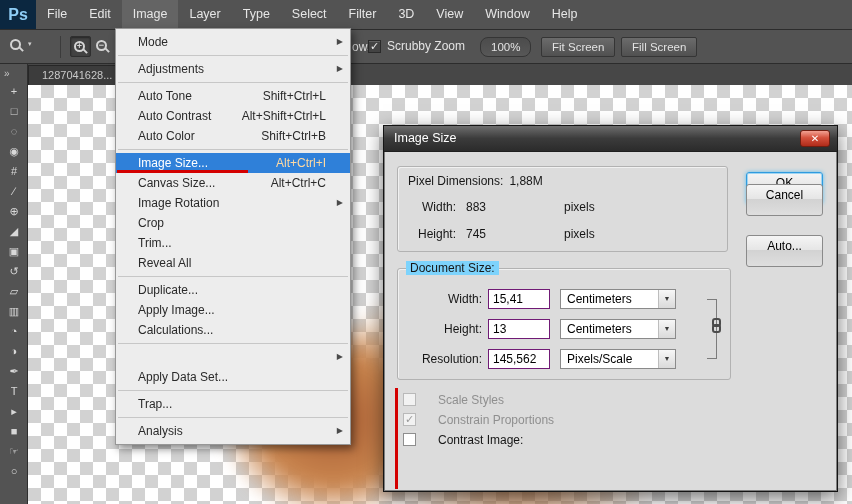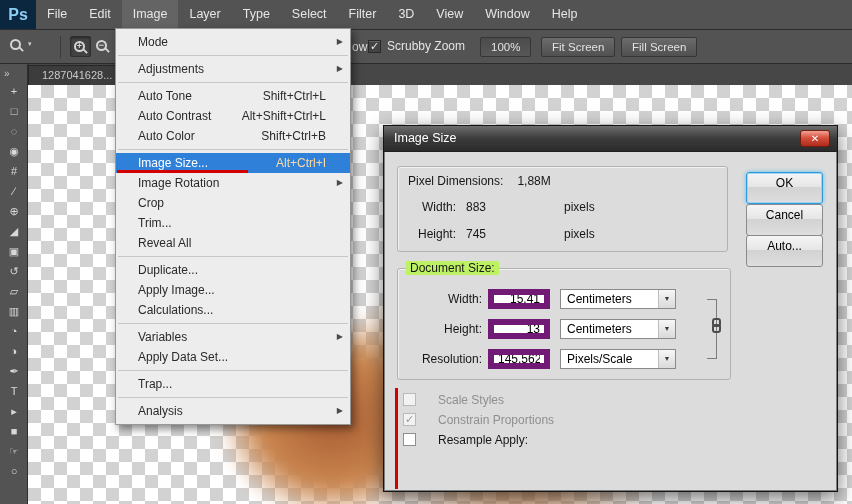--- a/index.html
+++ b/index.html
@@ -32,21 +32,21 @@
   .ob-btnicon { position:absolute; top:6px; width:21px; height:21px; border-radius:2px; padding:4px 0 0 3px; }
   .ob-btnicon.pressed { background:#424242; border:1px solid #2f2f2f; box-shadow:inset 0 1px 2px rgba(0,0,0,.45); }
   .ob-frag { position:absolute; left:352px; top:10px; color:#dedede; }
   .ob-checkrow { position:absolute; left:368px; top:9px; display:flex; align-items:center; gap:6px; }
   .ob-check { width:13px; height:13px; background:#434343; border:1px solid #2a2a2a;
     box-shadow:inset 0 1px 0 #5f5f5f; color:#eaeaea; font-size:11px; line-height:11px; text-align:center; }
   .ob-label { color:#e3e3e3; }
   .ob-btn { position:absolute; top:7px; height:20px; background:linear-gradient(#6b6b6b,#505050);
     border:1px solid #353535; border-radius:2px; color:#e2e2e2; font-size:11.5px;
     text-align:center; line-height:18px; padding:0 10px; }
-  .ob-btn.dark { background:linear-gradient(#4c4c4c,#575757); }
+  .ob-btn.dark { background:linear-gradient(#4c4c4c,#575757);border-radius:8px; }
 
   
   .doc-tab { position:absolute; left:28px; top:65px; height:20px; padding:0 13px;
     background:#3c3c3c; border:1px solid #272727; border-bottom:none;
     color:#c9c9c9; font-size:11px; line-height:18px; z-index:5; }
 
   
   .tools { position:absolute; left:0; top:64px; width:28px; bottom:0; background:#535353;
     border-right:1px solid #2e2e2e; z-index:10; }
   .collapse { display:block; color:#c6c6c6; font-size:10px; letter-spacing:-1px; padding:4px 0 2px 4px; }
@@ -87,31 +87,31 @@
   .dlg-title { position:relative; height:26px; background:linear-gradient(#6e6e6e,#3b3b3b 50%,#2b2b2b);
     color:#ffffff; font-size:12.5px; line-height:25px; padding-left:10px; border-bottom:1px solid #1f1f1f; }
   .dlg-close { position:absolute; right:7px; top:4px; width:30px; height:17px;
     background:linear-gradient(#f2a193,#d5513d 45%,#b02c1a); border:1px solid #701d10; border-radius:3px;
     color:#fff; text-align:center; font-size:10px; line-height:15px; }
   .dlg-body { position:relative; height:340px; color:#161616; }
 
   .group { position:absolute; border:1px solid #b2b2b2; border-radius:3px; box-shadow:inset 1px 1px 0 #f1f1f1; }
   .g-pixel { left:13px; top:14px; width:331px; height:86px; }
   .g-doc   { left:13px; top:116px; width:334px; height:112px; }
-  .legend { position:absolute; top:-8px; left:8px; background:#bef264; padding:0 4px; }
+  .legend { position:absolute; top:-8px; left:8px; background:#7dd3fc; padding:0 4px; }
   .pd-title { position:absolute; left:10px; top:7px; }
-  .pd-title .pd-val { margin-left:14px; }
+  .pd-title .pd-val { margin-left:6px; }
   .pd-lbl { position:absolute; width:50px; text-align:right; }
   .pd-val2 { position:absolute; left:68px; }
   .pd-unit { position:absolute; left:166px; }
 
   .ds-row { position:absolute; left:0; right:0; height:20px; }
   .ds-label { position:absolute; left:0; width:84px; text-align:right; line-height:20px; }
-  .txt { position:absolute; left:90px; top:0; width:62px; height:20px; border:6px solid #701a75;
-    background:#fff; font-family:"Liberation Sans",sans-serif; font-size:12px; padding:0 4px; color:#000;text-align:right; }
+  .txt { position:absolute; left:90px; top:0; width:62px; height:20px; border:1px solid #701a75;
+    background:#fff; font-family:"Liberation Sans",sans-serif; font-size:12px; padding:0 4px; color:#000; }
   .combo { position:absolute; left:162px; top:0; width:116px; height:20px; border:1px solid #8a8a8a; background:#fff; }
   .combo-text { position:absolute; left:6px; top:0; line-height:18px; color:#000; }
   .combo-arrow { position:absolute; right:0; top:0; width:17px; height:100%;
     background:linear-gradient(#f7f7f7,#dadada); border-left:1px solid #bdbdbd;
     text-align:center; font-size:7px; line-height:18px; color:#3c3c3c; }
   .combo.disabled .combo-text { color:#8d8d8d; }
   .combo.disabled .combo-arrow { color:#adadad; }
   .bracket { position:absolute; right:13px; top:30px; width:10px; height:60px;
     border:1px solid #7c7c7c; border-left:none; }
   .chain { position:absolute; right:9px; top:49px; }
@@ -224,20 +224,24 @@
     <div class="menu-item">
       <span class="mi-label">Auto Color</span>
       <span class="mi-shortcut">Shift+Ctrl+B</span>
     </div>
     <div class="menu-sep"></div>
     <div class="menu-item highlight">
       <span class="mi-label">Image Size...</span>
       <span class="mi-shortcut">Alt+Ctrl+I</span>
     </div>
     <div class="menu-item">
+      <span class="mi-label">Canvas Size...</span>
+      <span class="mi-shortcut">Alt+Ctrl+C</span>
+    </div>
+    <div class="menu-item">
       <span class="mi-label">Image Rotation</span>
       <span class="mi-arrow">▶</span>
     </div>
     <div class="menu-item">
       <span class="mi-label">Crop</span>
     </div>
     <div class="menu-item">
       <span class="mi-label">Trim...</span>
     </div>
     <div class="menu-item">
@@ -248,21 +252,20 @@
       <span class="mi-label">Duplicate...</span>
     </div>
     <div class="menu-item">
       <span class="mi-label">Apply Image...</span>
     </div>
     <div class="menu-item">
       <span class="mi-label">Calculations...</span>
     </div>
     <div class="menu-sep"></div>
     <div class="menu-item">
-      <span class="mi-label">Variables</span>
       <span class="mi-arrow">▶</span>
     </div>
     <div class="menu-item">
       <span class="mi-label">Apply Data Set...</span>
     </div>
     <div class="menu-sep"></div>
     <div class="menu-item">
       <span class="mi-label">Trap...</span>
     </div>
     <div class="menu-sep"></div>
@@ -329,24 +332,24 @@
     <div class="chk-row disabled" style="top:240px;">
       <span class="chk-box"></span>
       <span class="chk-label">Scale Styles</span>
     </div>
     <div class="chk-row disabled" style="top:260px;">
       <span class="chk-box">✓</span>
       <span class="chk-label">Constrain Proportions</span>
     </div>
     <div class="chk-row" style="top:280px;">
       <span class="chk-box"></span>
-      <span class="chk-label">Resample Apply:</span>
+      <span class="chk-label">Contrast Image:</span>
     </div>
 
 
     <span class="btn ok" style="top:20px;">OK</span>
-    <span class="btn" style="top:52px;">Cancel</span>
+    <span class="btn" style="top:32px;">Cancel</span>
     <span class="btn" style="top:83px;">Auto...</span>
   </div>
 </div>
 
 <div class="ann-underline"></div>
 <div class="ann-vline"></div>
 
 </body></html>

